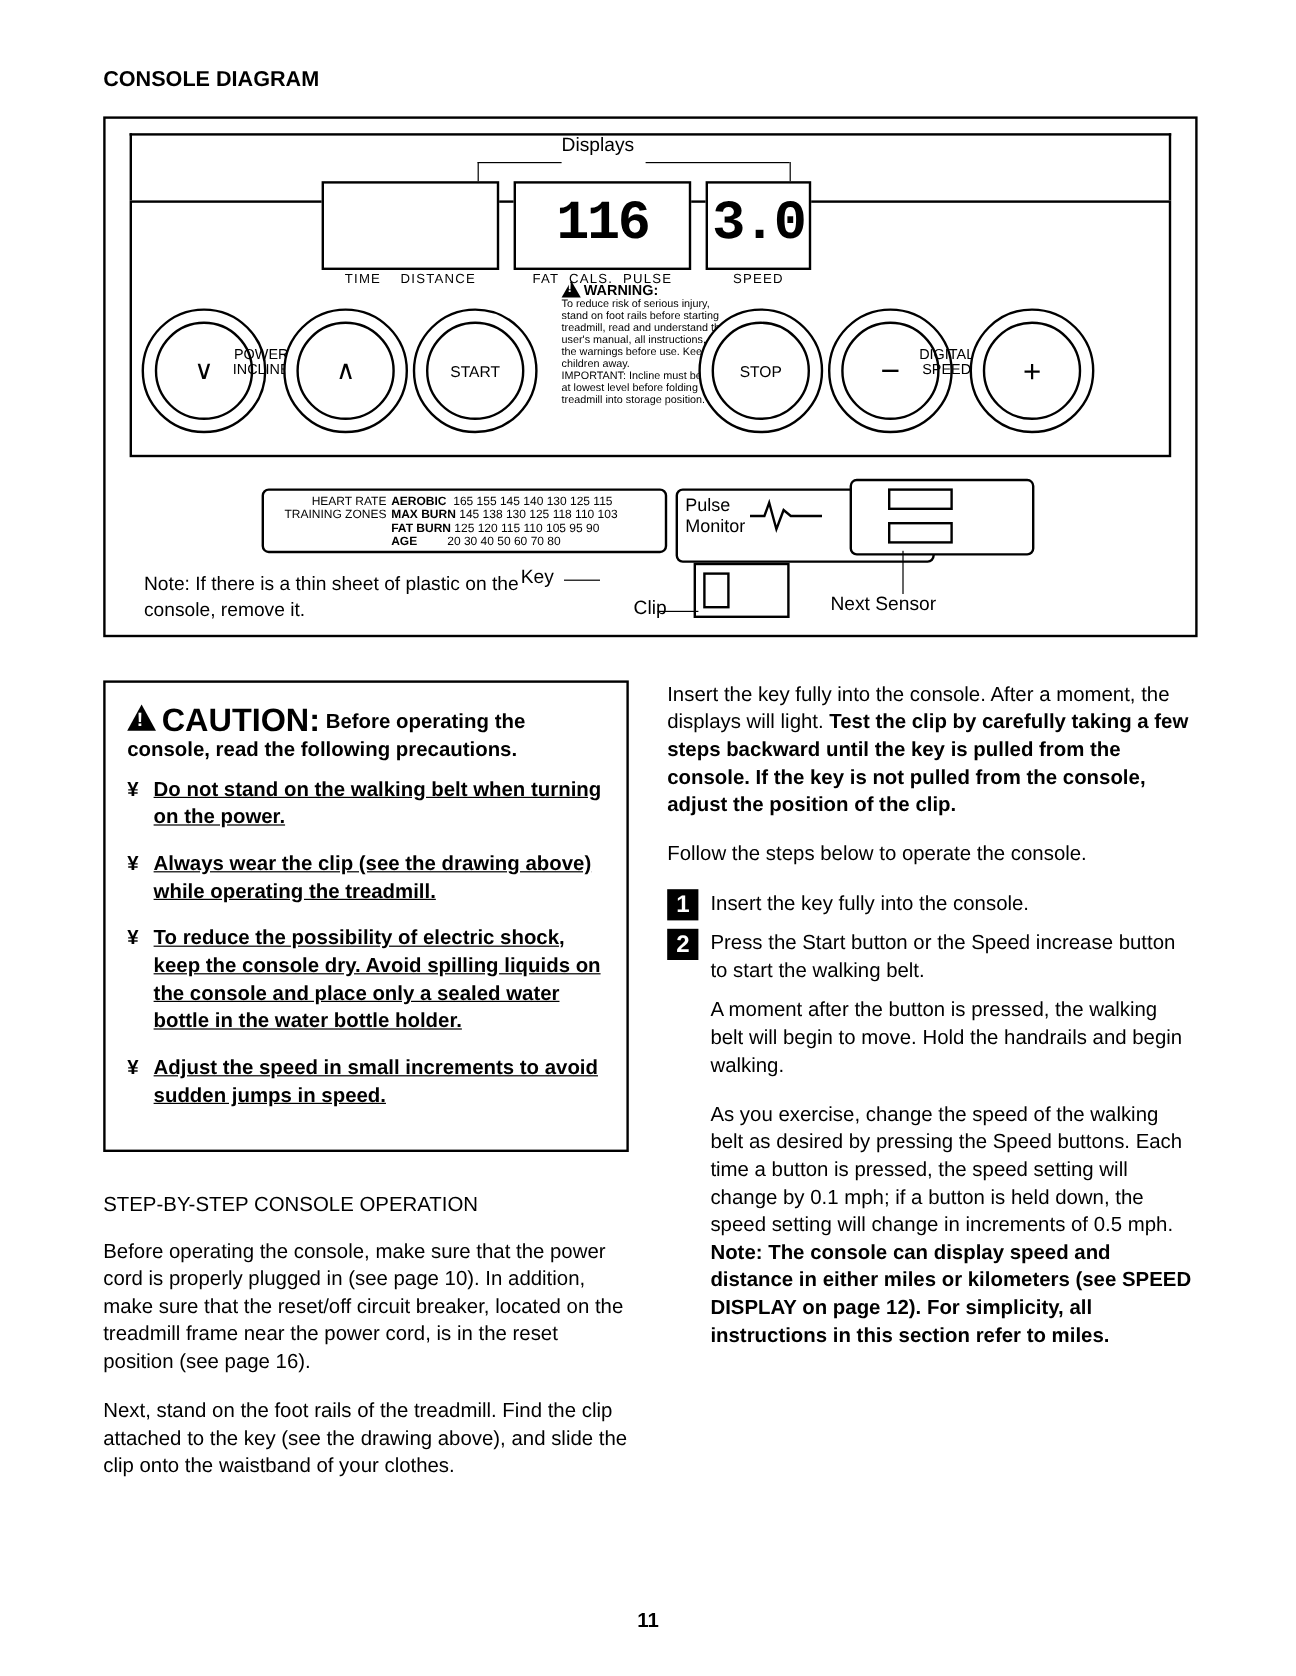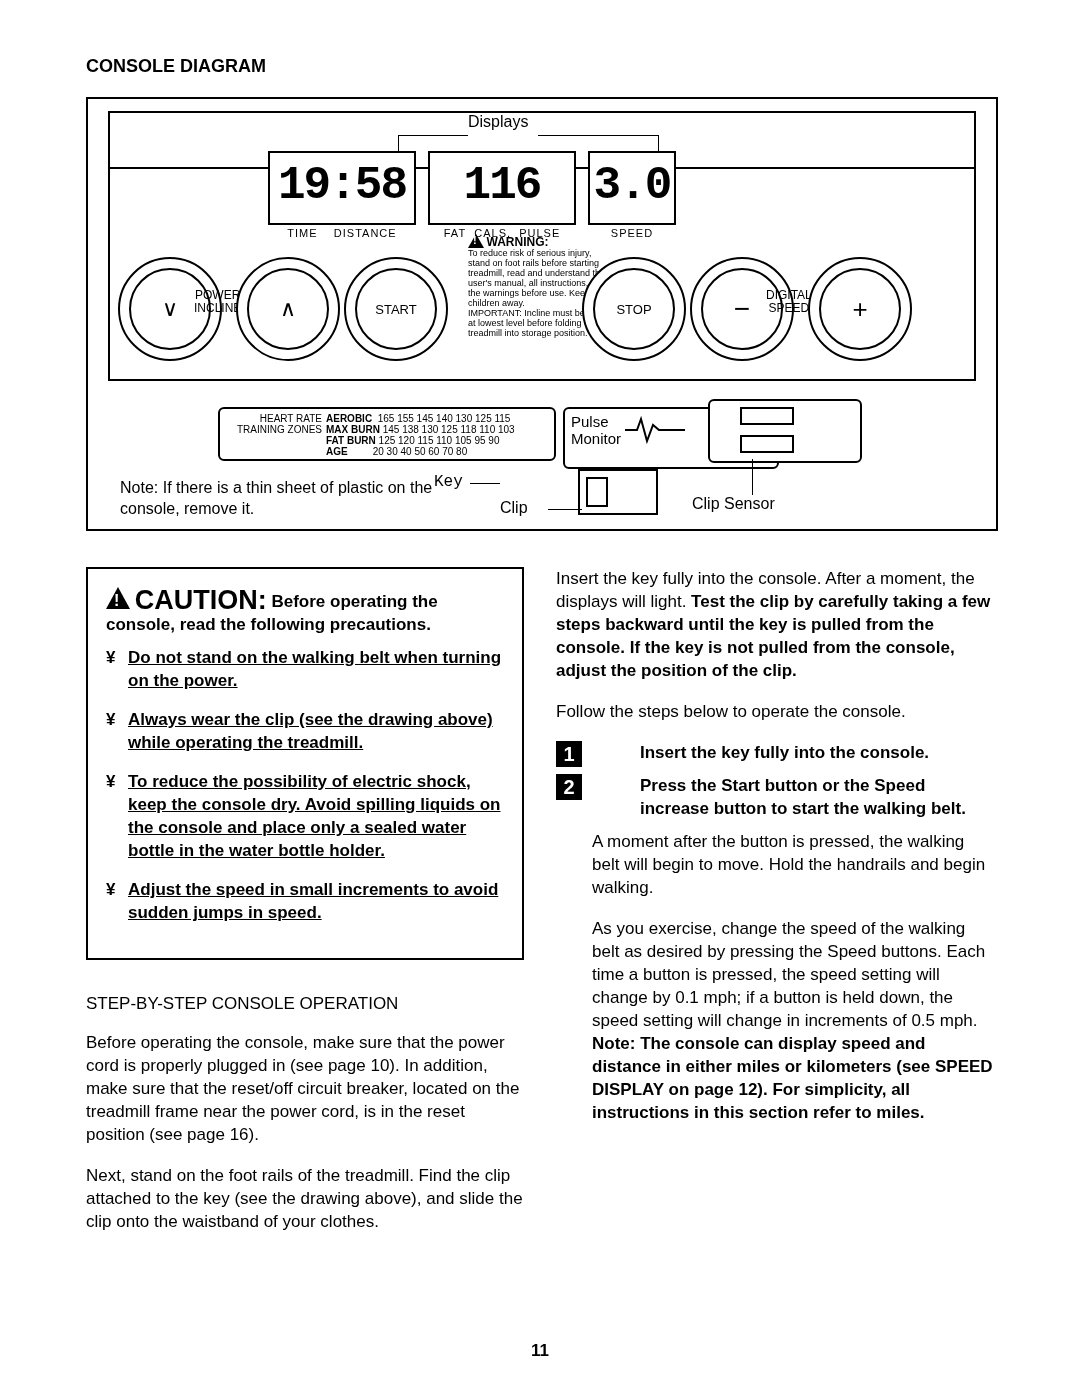--- a/index.html
+++ b/index.html
@@ -46,21 +46,21 @@
   .col { width:438px; font-size:17px; line-height:23px; }
   .caution-box { border:2px solid #000; padding:18px 18px 18px 18px; }
   .caution-head { font-weight:bold; font-size:17px; }
   .caution-head .big { font-size:27px; vertical-align:-2px; }
   .bullets { margin:10px 0 0 0; padding:0; list-style:none;text-decoration:underline; }
   .bullets li { position:relative; padding-left:22px; font-weight:bold; margin-bottom:16px; }
   .bullets li:before { content:"¥"; position:absolute; left:0; top:0; font-weight:bold; }
   .subhead { font-weight:normal; margin-top:32px; margin-bottom:16px; font-size:17px; }
   .step { position:relative; padding-left:36px; margin-bottom:10px; }
   .step-num { position:absolute; left:0; top:0; width:26px; height:26px; background:#000; color:#fff; font-weight:bold; font-size:20px; text-align:center; line-height:26px; }
-  .step-title { font-weight:bold;margin-left:48px; }
+  .step-title { font-weight:normal; }
   .para { margin-bottom:18px; }
   .pagenum { position:absolute; bottom:36px; left:0; width:1080px; text-align:center; font-weight:bold; font-size:17px; }
   .tri { display:inline-block; width:0; height:0; vertical-align:-2px;}
   .tri-warn { border-left:8px solid transparent; border-right:8px solid transparent; border-bottom:14px solid #000; position:relative; }
   .tri-warn:after { content:"!"; position:absolute; left:-3px; top:1px; color:#fff; font-size:11px; font-weight:bold; }
   .tri-big { border-left:12px solid transparent; border-right:12px solid transparent; border-bottom:22px solid #000; position:relative; }
   .tri-big:after { content:"!"; position:absolute; left:-4px; top:2px; color:#fff; font-size:16px; font-weight:bold; }
   
   svg.hb { vertical-align:middle; }
 </style>
@@ -78,21 +78,20 @@
       <div class="console-body"></div>
     </div>
 
     <div class="callout" style="left:380px; top:14px;">Displays</div>
     <div class="line-v" style="left:310px; top:36px; height:22px;"></div>
     <div class="line-v" style="left:570px; top:36px; height:22px;"></div>
     <div class="line-h" style="left:310px; top:36px; width:70px;"></div>
     <div class="line-h" style="left:450px; top:36px; width:120px;"></div>
 
     <div class="disp-box disp-left">
-      <div class="seg">19:58</div>
       <div class="disp-labels">
         <span>TIME</span>&nbsp;&nbsp;&nbsp;
         <span>DISTANCE</span>
       </div>
     </div>
     <div class="disp-box disp-mid">
       <div class="seg">116</div>
       <div class="disp-labels">
         <span>FAT</span>&nbsp;
         <span>CALS.</span>&nbsp;
@@ -181,27 +180,27 @@
 
     <div class="tz-panel sensor-panel">
       <div style="position:absolute; left:30px; top:6px; width:50px; height:14px; border:2px solid #000;"></div>
       <div style="position:absolute; left:30px; top:34px; width:50px; height:14px; border:2px solid #000;"></div>
     </div>
 
     <div class="key-box">
       <div class="key-inner"></div>
     </div>
 
-    <div class="callout" style="left:346px; top:374px;font-family:Liberation Mono, monospace;">Key</div>
+    <div class="callout" style="left:346px; top:374px;">Key</div>
     <div class="line-h" style="left:382px; top:384px; width:30px;"></div>
 
-    <div class="callout" style="left:412px; top:400px;">Clip</div>
+    <div class="callout" style="left:440px; top:400px;">Clip</div>
     <div class="line-h" style="left:460px; top:410px; width:34px;"></div>
 
-    <div class="callout" style="left:604px; top:396px;">Clip Sensor</div>
+    <div class="callout" style="left:604px; top:396px;">Next Sensor</div>
     <div class="line-v" style="left:664px; top:360px; height:36px;"></div>
 
     <div class="note">Note: If there is a thin sheet of plastic on the console, remove it.</div>
   </div>
 
   <div class="columns">
 
     <div class="col">
       <div class="caution-box">
         <div class="caution-head">

